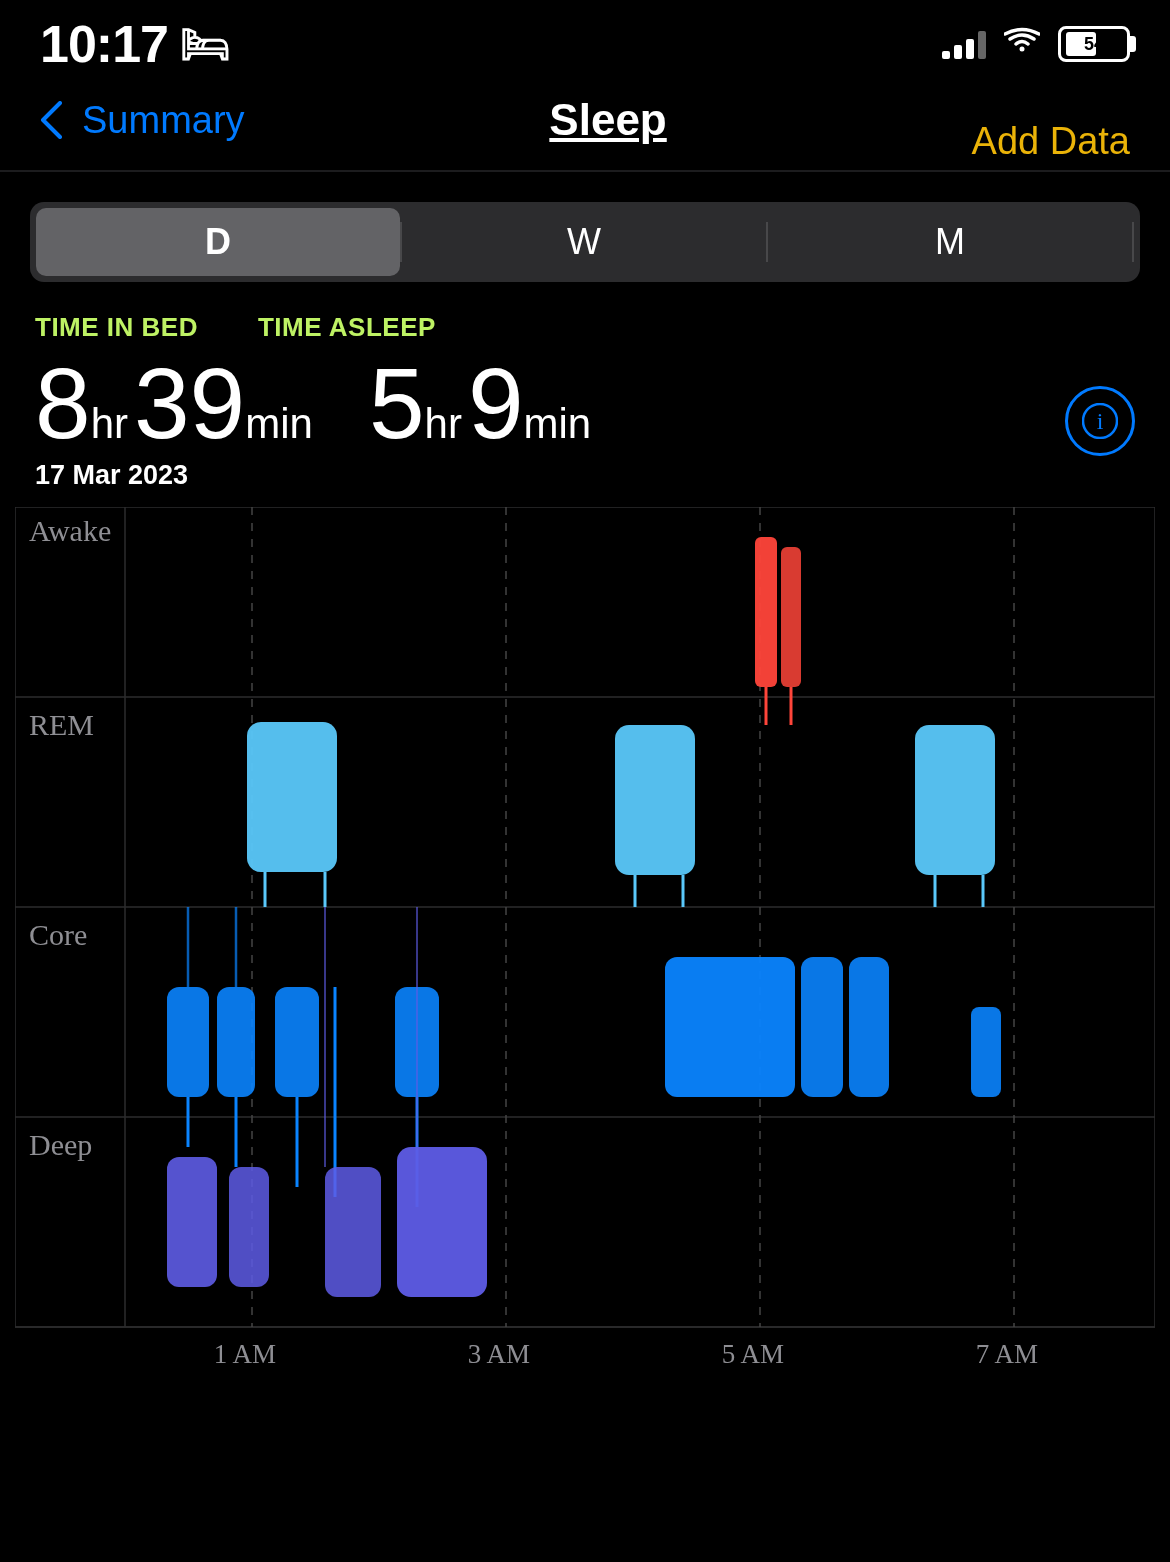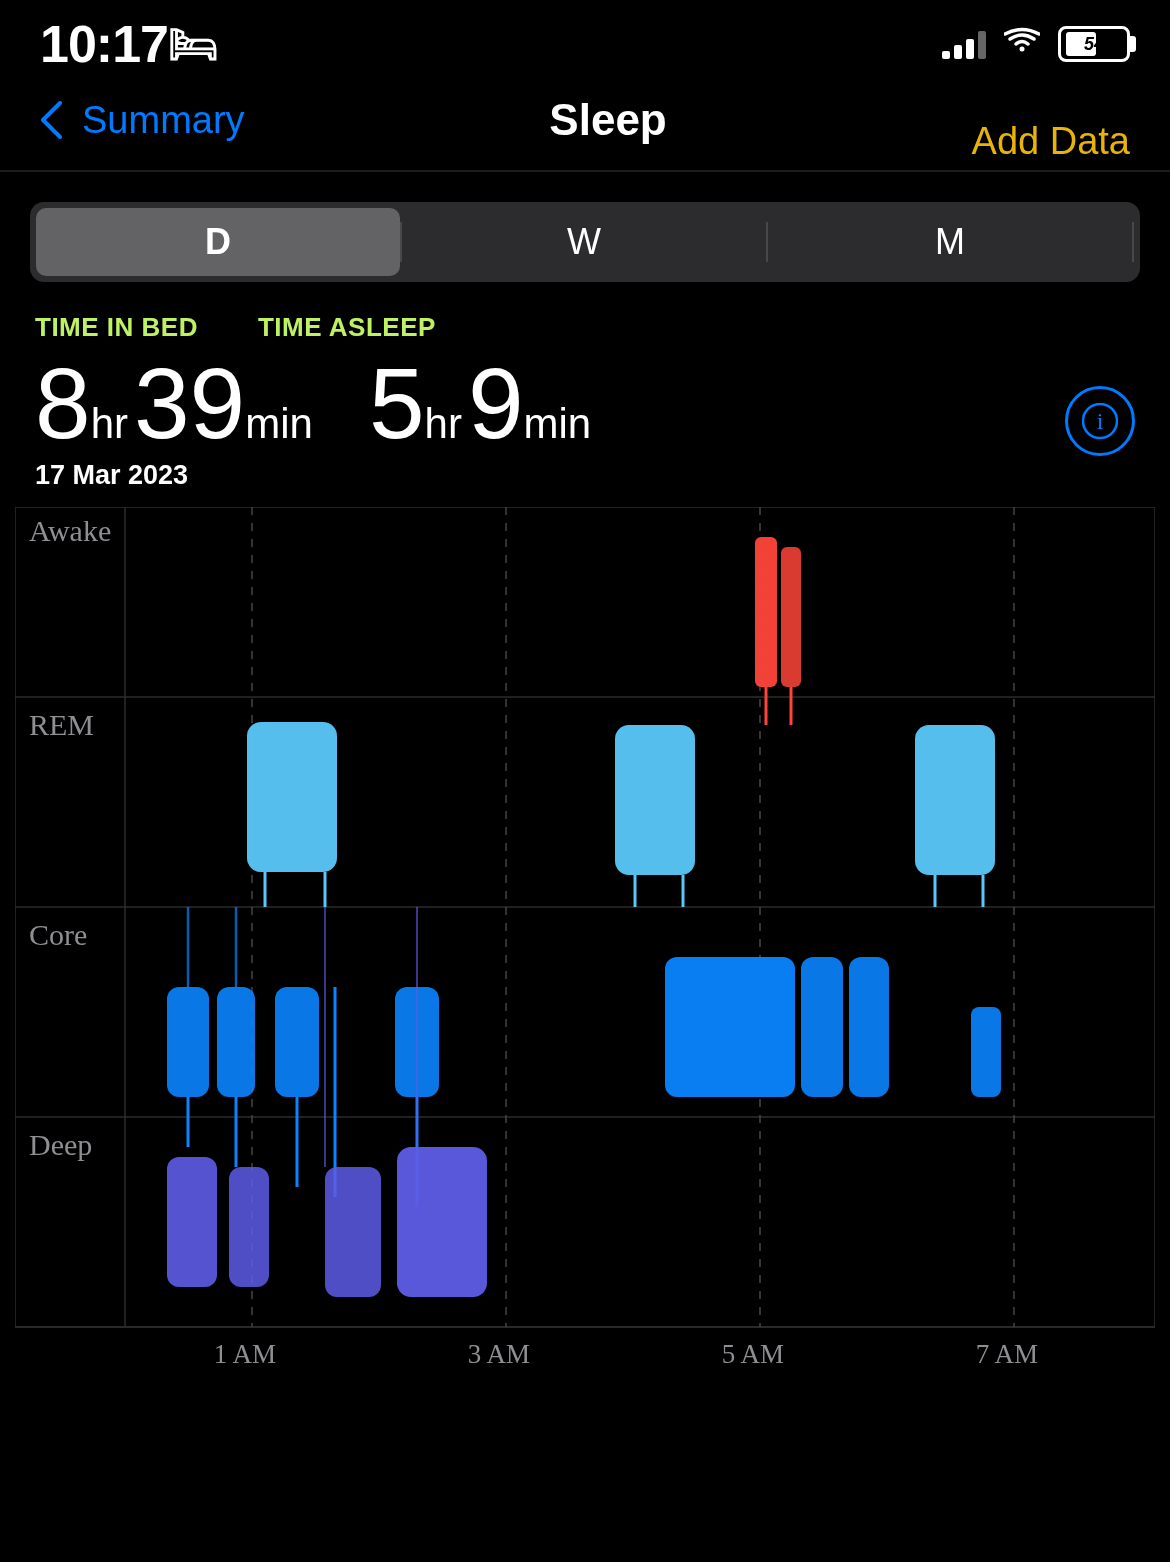--- a/index.html
+++ b/index.html
@@ -20,20 +20,21 @@
       align-items: center;
       padding: 18px 40px 10px 40px;
       height: 80px;
     }
     .status-time {
       font-size: 52px;
       font-weight: 600;
       letter-spacing: -1px;
       display: flex;
       align-items: center;
+      gap: 12px;
     }
     .status-right {
       display: flex;
       align-items: center;
       gap: 18px;
     }
     .signal-bars {
       display: flex;
       align-items: flex-end;
       gap: 4px;
@@ -49,21 +50,20 @@
     }
     .battery-container {
       display: flex;
       align-items: center;
       border: 3px solid #fff;
       border-radius: 8px;
       padding: 3px 5px;
       position: relative;
       width: 72px;
       height: 36px;
-      font-style: italic;
     }
     .battery-fill {
       background: #fff;
       height: 100%;
       border-radius: 3px;
     }
     .battery-tip {
       position: absolute;
       right: -9px;
       width: 6px;
@@ -94,20 +94,21 @@
       align-items: center;
       gap: 20px;
       color: #007AFF;
       font-size: 38px;
       cursor: pointer;
     }
     .nav-title {
       font-size: 44px;
       font-weight: 700;
       color: #fff;
+      text-decoration: underline;
     }
     .nav-action {
       color: #eab308;
       font-size: 38px;
       cursor: pointer;
       margin-top: 42px;
     }
 
     
     .divider {

